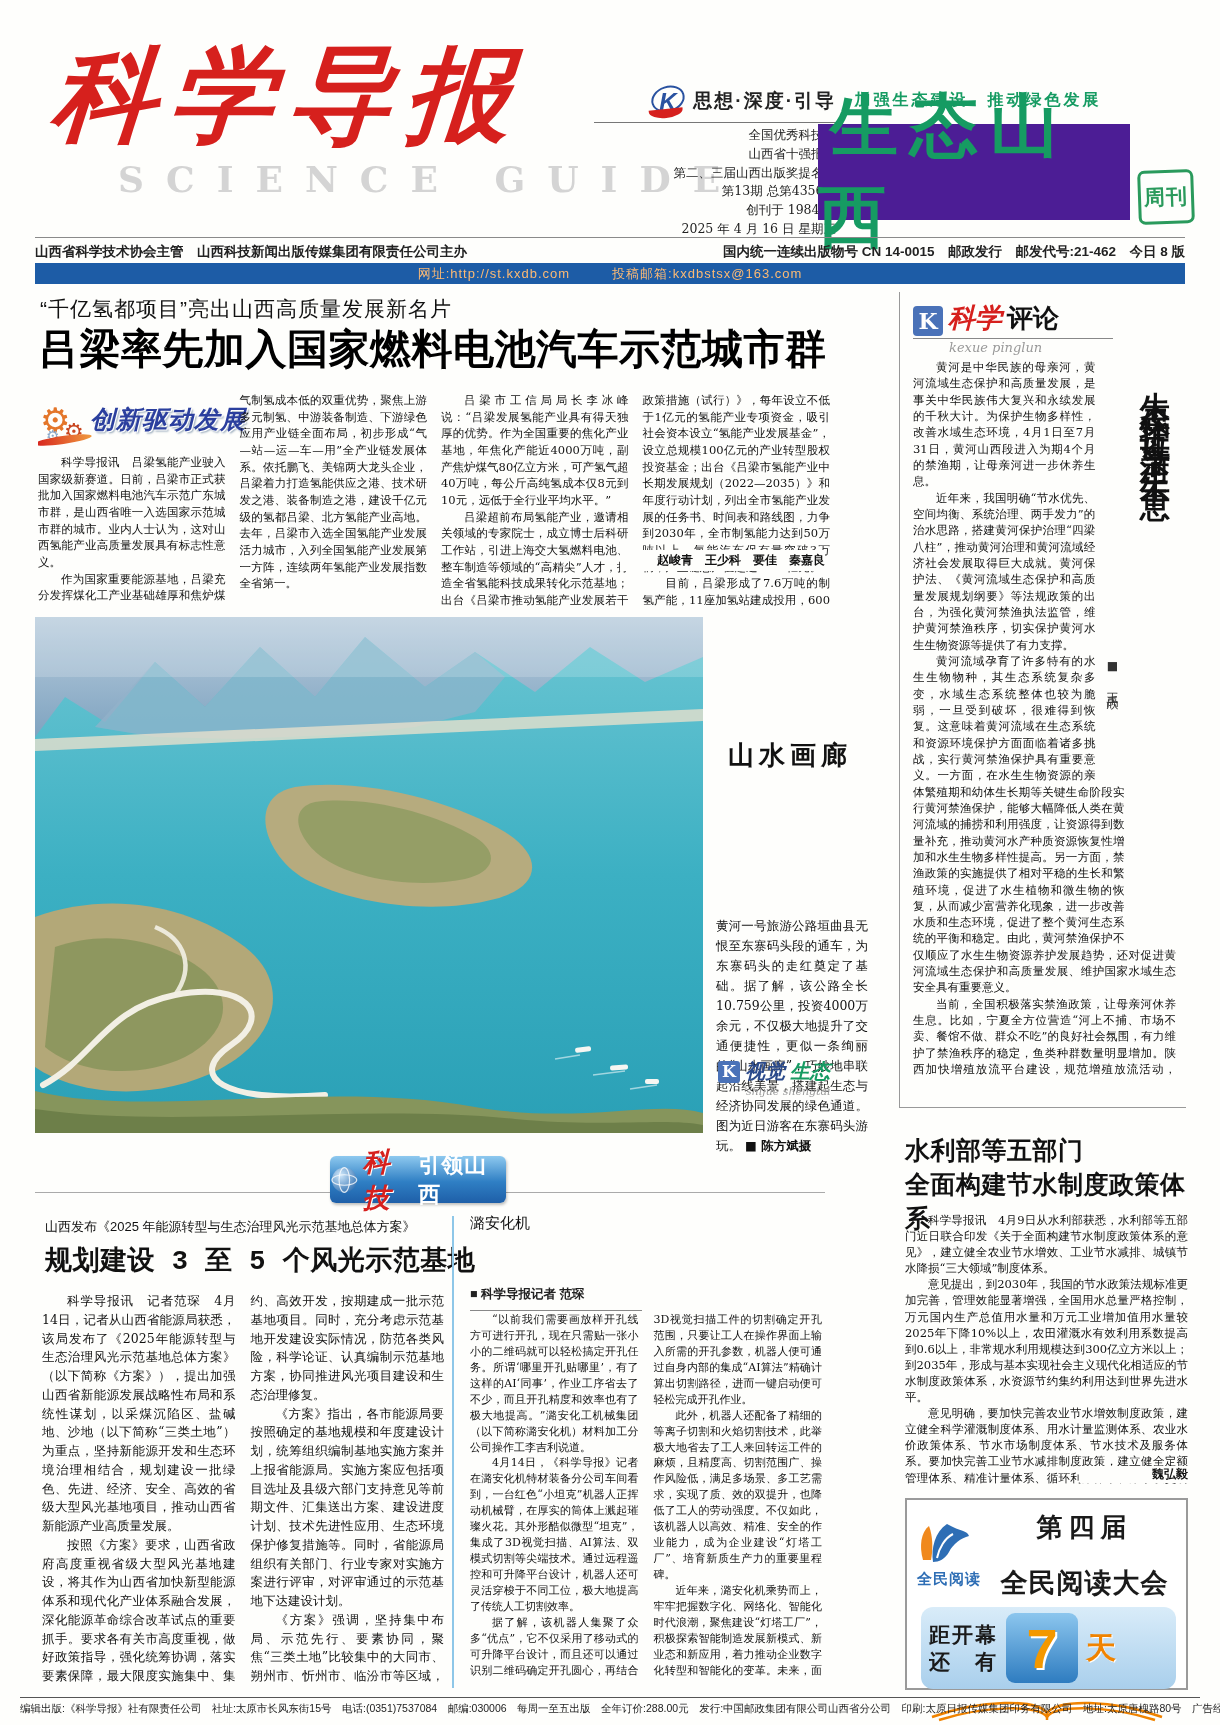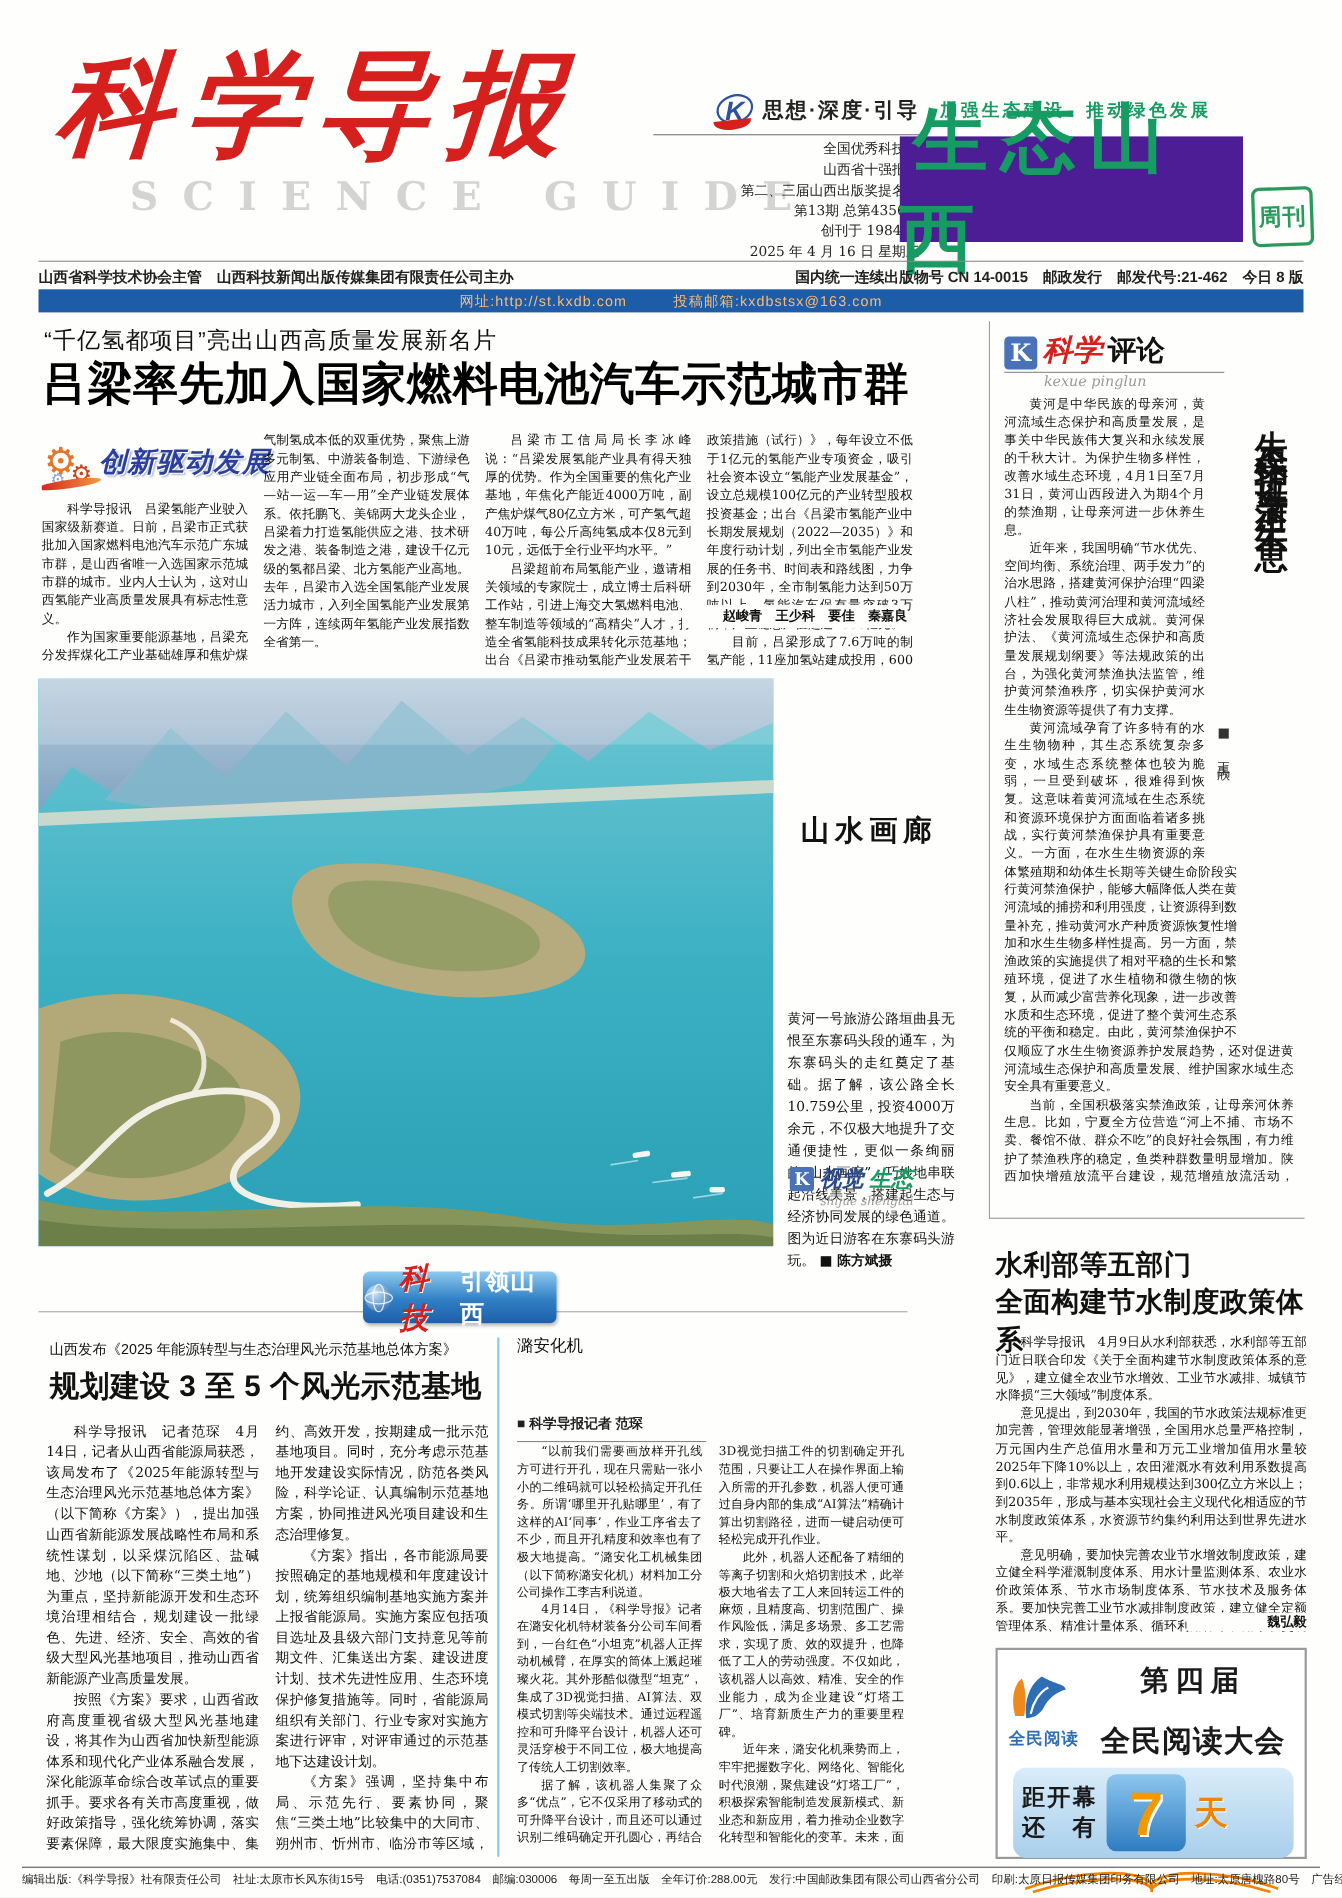--- a/index.html
+++ b/index.html
@@ -113,21 +113,21 @@
   .ad-book{display:block;margin:4px auto 0;}
   
   .sec-line{position:absolute;left:35px;top:1192px;width:790px;height:1px;background:#aaa;}
   .tech-badge{position:absolute;left:330px;top:1156px;width:176px;height:47px;border-radius:6px;
       background:linear-gradient(180deg,#8ec9ef 0%,#2f7fc4 55%,#1e5fa8 100%);display:flex;align-items:center;
       justify-content:center;gap:4px;box-shadow:1px 2px 3px rgba(0,0,0,.25);}
   .tech-red{font-size:27px;font-weight:900;font-style:italic;color:#d6201d;font-family:"DejaVu Serif",serif;
       text-shadow:1px 1px 0 #fff;}
   .tech-white{font-size:22px;font-weight:900;color:#fff;letter-spacing:1px;}
   .plan-kicker{position:absolute;left:45px;top:1218px;width:400px;font-size:13px;color:#111;}
-  .plan-headline{position:absolute;left:45px;top:1242px;width:400px;font-family:Liberation Sans, sans-serif;
+  .plan-headline{position:absolute;left:45px;top:1242px;width:400px;font-family:Liberation Mono, monospace;
       font-size:27px;font-weight:900;letter-spacing:0.5px;white-space:nowrap;}
   .plan-body{position:absolute;left:42px;top:1292px;width:402px;height:396px;column-count:2;column-gap:15px;
       font-family:"DejaVu Serif",serif;font-size:12.5px;line-height:1.5;text-align:justify;overflow:hidden;}
   .plan-body p{margin:0;text-indent:2em;}
   .tech-divider{position:absolute;left:452px;top:1216px;width:2px;height:472px;background:#8ec7e8;}
   .ai-kicker{position:absolute;left:470px;top:1214px;font-size:15px;color:#111;}
   .ai-headline{position:absolute;left:470px;top:1238px;width:352px;font-family:"DejaVu Serif",serif;
       font-size:26px;font-weight:900;white-space:nowrap;}
   .ai-byline{position:absolute;left:470px;top:1286px;width:172px;font-size:12.5px;font-weight:700;
       border-bottom:1px solid #888;padding-bottom:7px;color:#222;}

